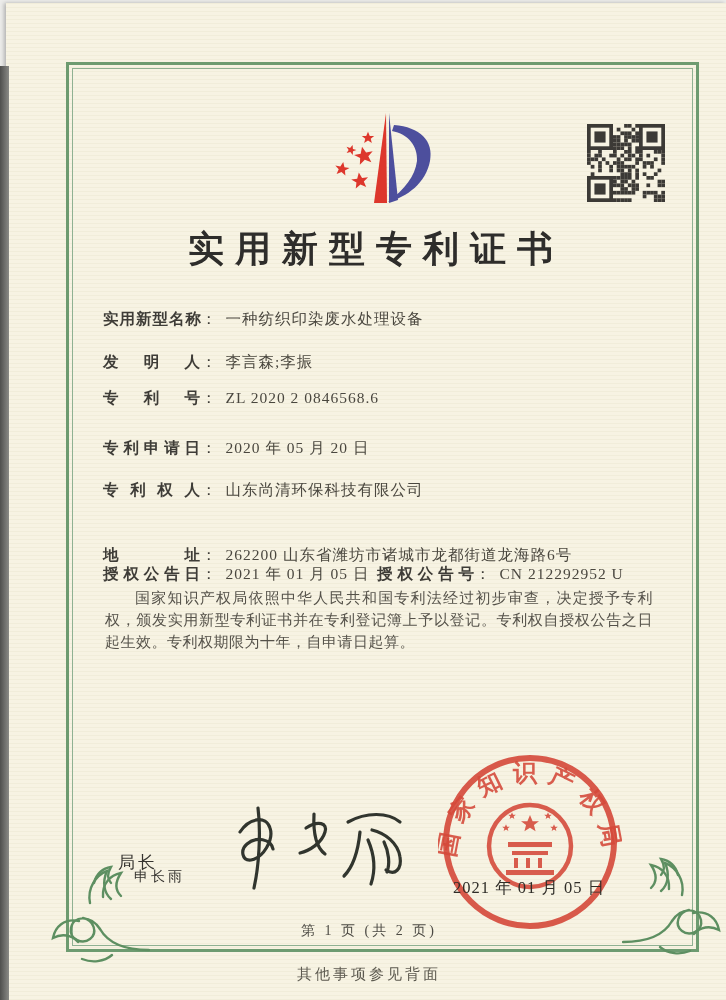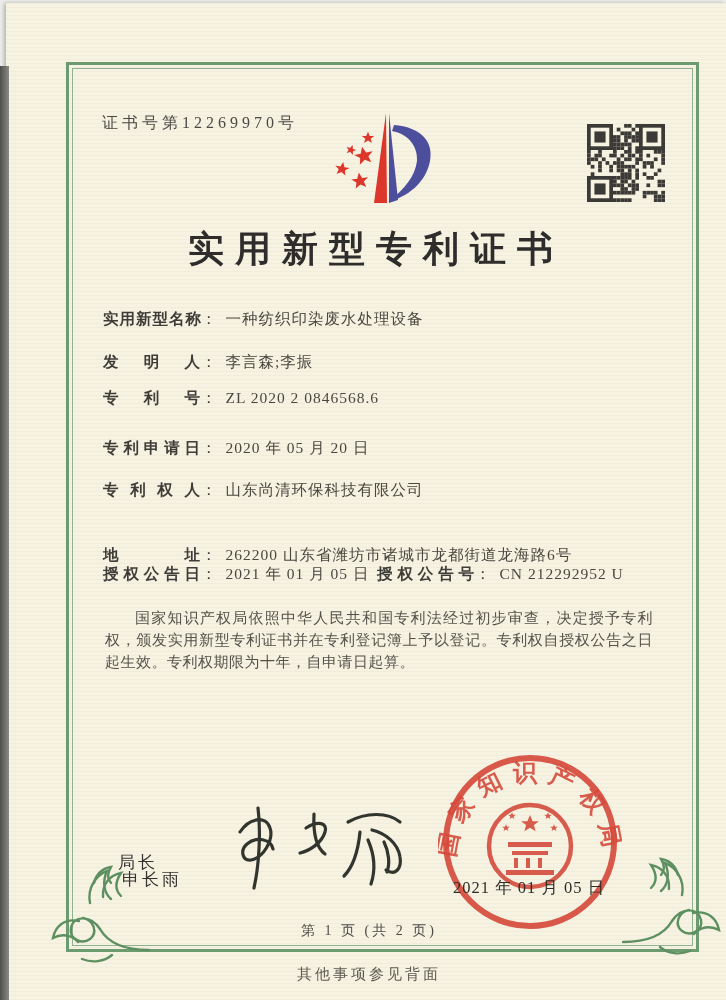--- a/index.html
+++ b/index.html
@@ -31,26 +31,26 @@
   .qr{position:absolute;left:581px;top:121px;width:78px;height:78px;}
   .title{position:absolute;left:0;top:222px;width:740px;text-align:center;
     font-size:36px;font-weight:700;letter-spacing:11px;color:#2e2d2b;}
 
   .field-row{position:absolute;left:97px;font-size:15.5px;color:#44423c;letter-spacing:1px;white-space:nowrap;}
   .flabel{display:inline-block;width:98px;text-align:justify;text-align-last:justify;color:#3e3c37;font-weight:bold;}
   .colon{margin-right:8px;color:#3e3c37;}
   .fvalue{color:#4a473f;}
   .grant-no{position:absolute;left:274px;}
 
-  .paras{position:absolute;left:99px;top:605px;width:548px;}
+  .paras{position:absolute;left:99px;top:585px;width:548px;}
   .paras p{margin:0;font-size:15px;line-height:21.8px;color:#55524a;
     text-indent:2em;text-align:justify;letter-spacing:0.5px;}
 
   .director-label{position:absolute;left:112px;top:833px;font-size:17px;letter-spacing:3px;color:#35332f;margin-top:15px;}
-  .director-name{position:absolute;left:116px;top:865px;font-size:17px;letter-spacing:3px;color:#35332f;}
+  .director-name{position:absolute;left:128px;top:865px;font-size:14px;letter-spacing:3px;color:#35332f;}
   .signature{position:absolute;left:212px;top:795px;width:195px;height:100px;}
 
   .seal{position:absolute;left:432px;top:747px;width:184px;height:184px;opacity:.92;}
   .seal-date{position:absolute;left:447px;top:874px;font-size:16.5px;color:#2f2d28;letter-spacing:1px;z-index:6;}
 
   .page-num{position:absolute;left:0;top:919px;width:726px;text-align:center;
     font-size:14px;letter-spacing:3px;color:#4c4a44;}
   .footer-note{position:absolute;left:0;top:962px;width:726px;text-align:center;
     font-size:15px;letter-spacing:3px;color:#5c594f;}
 </style>
@@ -79,21 +79,20 @@
       <path d="M103,89 C78,89 62,82 54,68"></path>
       <path d="M54,68 c-10,-15 -27,-13 -29,-1 c-2,11 11,17 19,11 c8,-6 4,-19 -7,-21"></path>
       <path d="M44,42 c-3,-15 6,-28 17,-32 c-5,11 -3,22 4,28"></path>
       <path d="M33,60 c-15,-3 -24,6 -26,17 c9,-5 19,-3 25,4"></path>
       <path d="M57,36 c-1,-13 7,-22 18,-24 c-6,9 -6,17 0,23"></path>
       <path d="M48,22 c2,-9 9,-15 17,-16 c-4,7 -4,12 0,16"></path>
       <path d="M36,98 c10,4 22,3 30,-4"></path>
     </g>
   </svg>
 
-  <div class="cert-no">证书号第12269970号</div>
 
   <svg class="logo" viewBox="0 0 150 106">
     <g fill="#dd372c">
       <polygon points="80,6 68,96 81,96"></polygon>
       <polygon transform="translate(62,31) scale(0.62)" points="0,-10 2.9,-3.1 10,-3.1 4.4,1.2 6.2,8.1 0,4.1 -6.2,8.1 -4.4,1.2 -10,-3.1 -2.9,-3.1"></polygon>
       <polygon transform="translate(45,43) rotate(18) scale(0.52)" points="0,-10 2.9,-3.1 10,-3.1 4.4,1.2 6.2,8.1 0,4.1 -6.2,8.1 -4.4,1.2 -10,-3.1 -2.9,-3.1"></polygon>
       <polygon transform="translate(58,49) rotate(-12) scale(0.95)" points="0,-10 2.9,-3.1 10,-3.1 4.4,1.2 6.2,8.1 0,4.1 -6.2,8.1 -4.4,1.2 -10,-3.1 -2.9,-3.1"></polygon>
       <polygon transform="translate(36,62) rotate(10) scale(0.72)" points="0,-10 2.9,-3.1 10,-3.1 4.4,1.2 6.2,8.1 0,4.1 -6.2,8.1 -4.4,1.2 -10,-3.1 -2.9,-3.1"></polygon>
       <polygon transform="translate(54,74) rotate(-8) scale(0.85)" points="0,-10 2.9,-3.1 10,-3.1 4.4,1.2 6.2,8.1 0,4.1 -6.2,8.1 -4.4,1.2 -10,-3.1 -2.9,-3.1"></polygon>
     </g>

